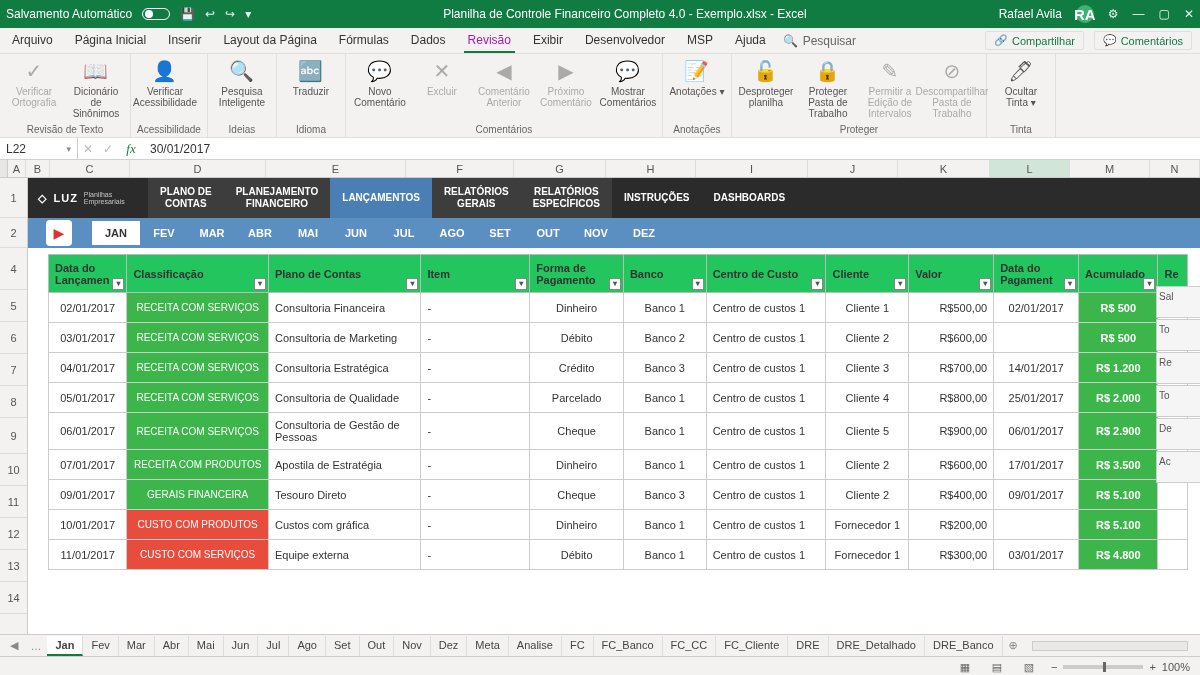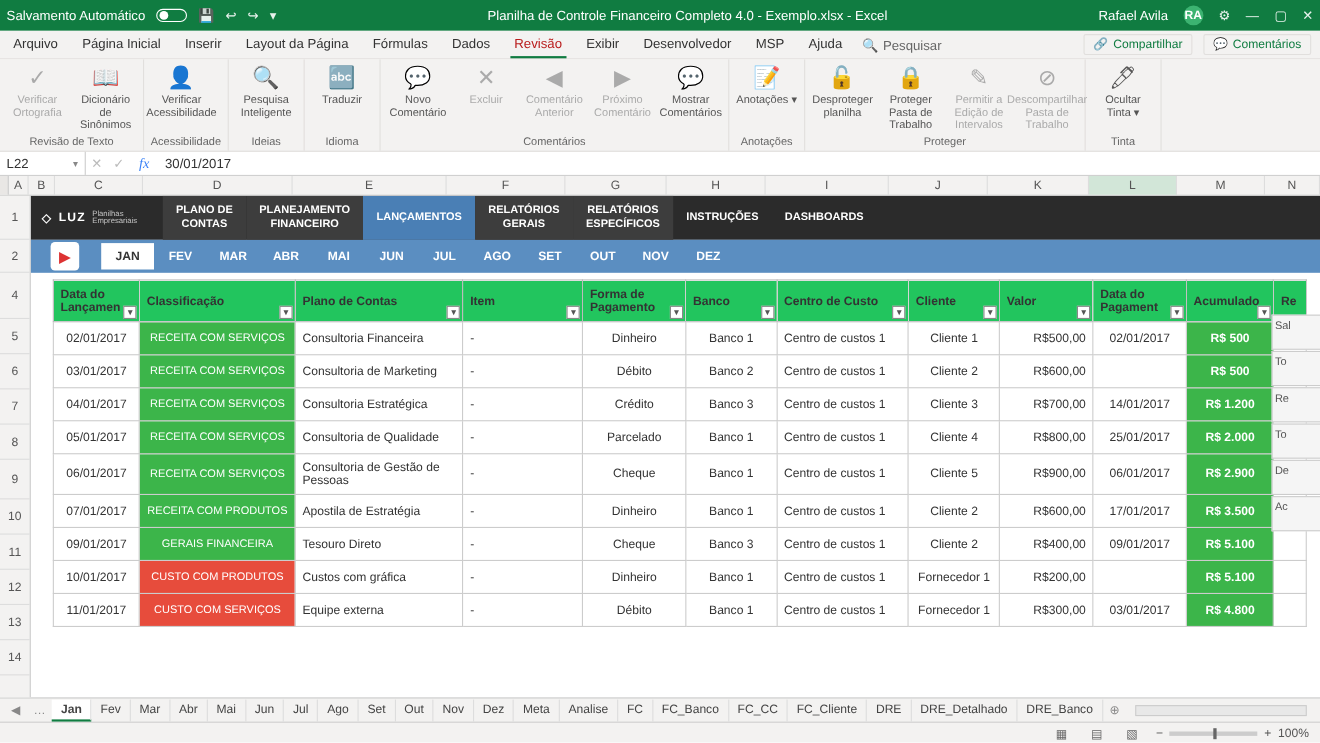--- a/index.html
+++ b/index.html
@@ -6,42 +6,42 @@
 body { width: 1200px; height: 675px; overflow: hidden; background: #fff; font-size: 11px; color: #333; }
 
 
 .titlebar { height: 28px; background: #107c41; color: #fff; display: flex; align-items: center; padding: 0 6px; font-size: 12px; }
 .titlebar .left { display: flex; align-items: center; gap: 10px; }
 .titlebar .center { flex: 1; text-align: center; white-space: nowrap; }
 .titlebar .right { display: flex; align-items: center; gap: 14px; }
 .titlebar .icon { opacity: .9; }
 .toggle { width: 28px; height: 12px; border: 1px solid #fff; border-radius: 6px; display: inline-flex; align-items: center; }
 .toggle .knob { width: 8px; height: 8px; background:#fff; border-radius:50%; margin-left:2px; }
-.avatar { width:18px; height:18px; border-radius:50%; background:#3cb371; display:flex; align-items:center; justify-content:center; font-size:11px; font-weight:bold; }
+.avatar { width:18px; height:18px; border-radius:50%; background:#3cb371; display:flex; align-items:center; justify-content:center; font-size:15px; font-weight:bold; }
 
 
 .menubar { height: 26px; background: #f3f2f1; border-bottom: 1px solid #e1dfdd; display: flex; align-items: center; padding: 0 8px; gap: 14px; font-size: 12px; }
 .menubar .tab { padding: 4px 4px; cursor: pointer; }
-.menubar .tab.active { border-bottom: 2px solid #107c41; color:#b91c1c; }
+.menubar .tab.active { border-bottom: 2px solid #107c41; color:#a21caf; }
 .menubar .search { display:flex; align-items:center; gap:4px; color:#666; }
 .menubar .rightbtn { margin-left:auto; color:#107c41; display:flex; gap:10px; }
 .menubar .btn { border:1px solid #e1dfdd; padding:2px 8px; border-radius:2px; font-size:11px; display:flex; align-items:center; gap:4px;}
 
 .ribbon { height: 84px; background: #f3f2f1; border-bottom: 1px solid #e1dfdd; display: flex; }
 .rgroup { border-right: 1px solid #e1dfdd; padding: 4px 6px 2px; display:flex; flex-direction:column; }
 .rgroup .items { flex:1; display:flex; gap:6px; align-items:flex-start; }
 .rgroup .lbl { text-align:center; font-size:10px; color:#666; padding-top:2px; }
 .rbtn { display:flex; flex-direction:column; align-items:center; justify-content:flex-start; width:56px; color:#555; font-size:10px; text-align:center; line-height:1.1; gap:2px; }
 .rbtn.disabled { color:#aaa; }
 .rbtn .ricon { font-size:20px; height:26px; display:flex; align-items:center; }
 
 
 .fxbar { height: 22px; border-bottom:1px solid #d0d0d0; display:flex; align-items:center; font-size:12px; }
 .namebox { width:78px; border-right:1px solid #ccc; padding:0 6px; height:100%; display:flex; align-items:center; justify-content:space-between; }
-.fxbtn { width:26px; text-align:center; color:#3b82f6; font-style:italic; font-family:serif; font-size:13px; }
+.fxbtn { width:26px; text-align:center; color:#15803d; font-style:italic; font-family:serif; font-size:13px; }
 .fxsep { width:20px; text-align:center; color:#bbb; }
 .fxinput { flex:1; padding:0 6px; }
 
 
 .colhdr { height: 18px; background:#f3f2f1; border-bottom:1px solid #ccc; display:flex; font-size:11px; color:#555; }
 .corner { width:28px; border-right:1px solid #ccc; background:#e9e7e5;}
 .ch { border-right:1px solid #ddd; text-align:center; line-height:18px; }
 .ch.sel { background:#d2e6d8; }
 
 

